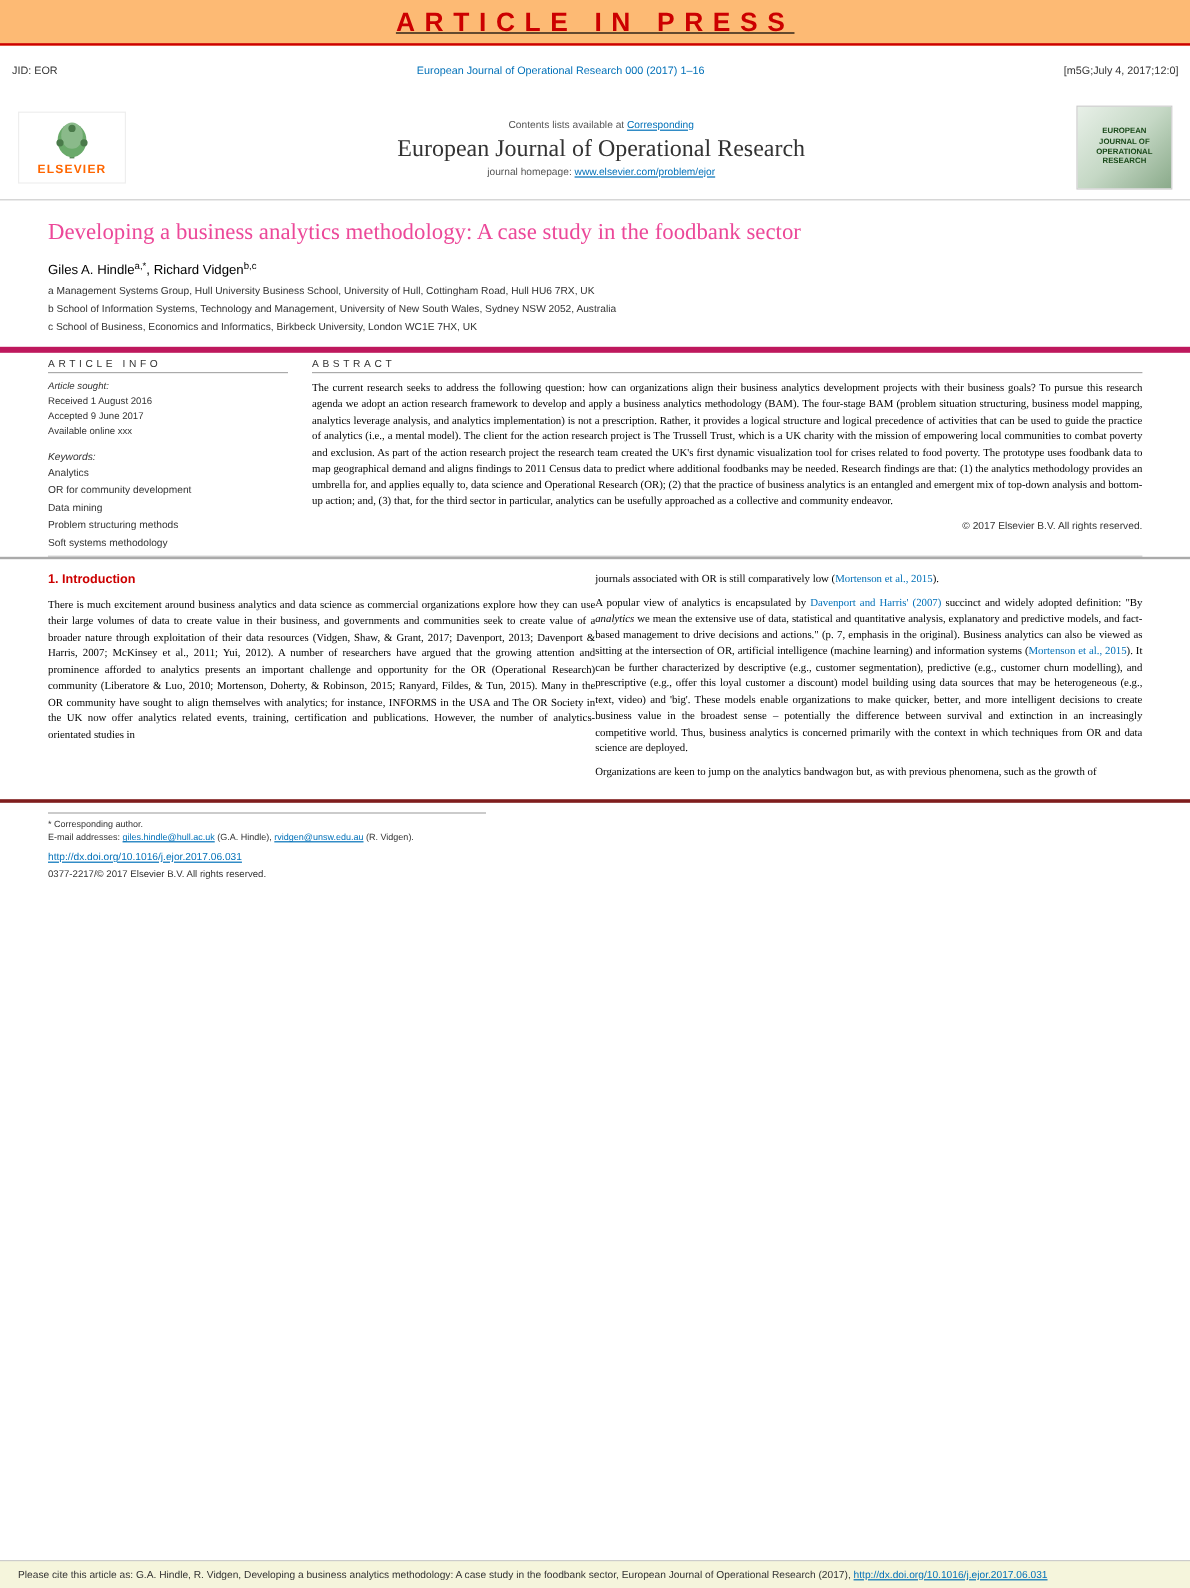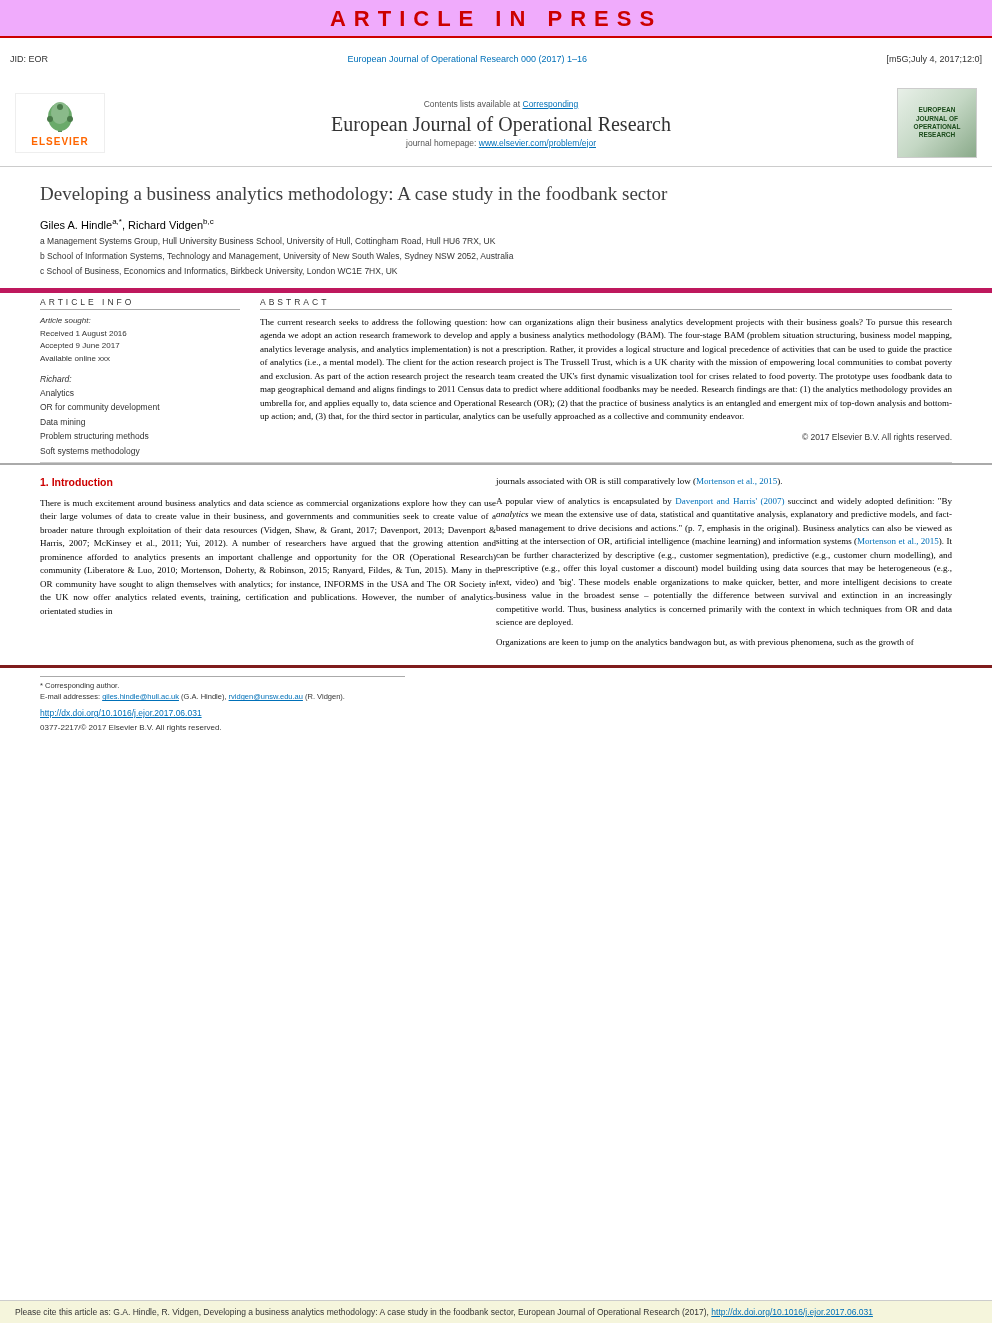--- a/index.html
+++ b/index.html
@@ -8,24 +8,25 @@
       background: #fff;
       color: #000;
       font-size: 10px;
       width: 992px;
       min-height: 1323px;
       position: relative;
     }
 
     
     .article-in-press-banner {
-      background: #f0abfc;
+      background: #fdba74;
       text-align: center;
       padding: 6px 0 4px;
       border-bottom: 2px solid #c00;
+      text-decoration: underline;
     }
     .article-in-press-banner .banner-text {
       font-size: 22px;
       font-weight: bold;
       letter-spacing: 8px;
       color: #c00;
       font-family: Arial, sans-serif;
     }
 
     
@@ -125,21 +126,21 @@
       margin-top: 2px;
     }
 
     
     .article-section {
       padding: 15px 40px 0;
     }
     .article-title {
       font-size: 19px;
       font-weight: normal;
-      color: #404040;
+      color: #ec4899;
       line-height: 1.3;
       margin-bottom: 10px;
       font-family: "Times New Roman", serif;
     }
     .authors {
       font-size: 11px;
       color: #000;
       margin-bottom: 5px;
       font-family: Arial, sans-serif;
     }
@@ -370,21 +371,21 @@
 
 <div class="two-col">
   <div class="left-col">
     <div class="col-header">ARTICLE INFO</div>
     <p class="article-history-label">Article sought:</p>
     <div class="article-history-items">
       <p>Received 1 August 2016</p>
       <p>Accepted 9 June 2017</p>
       <p>Available online xxx</p>
     </div>
-    <p class="keywords-label">Richard:</p>
+    <p class="keywords-label">Keywords:</p>
     <div class="keywords-list">
       <p>Analytics</p>
       <p>OR for community development</p>
       <p>Data mining</p>
       <p>Problem structuring methods</p>
       <p>Soft systems methodology</p>
     </div>
   </div>
   <div class="right-col">
     <div class="col-header">ABSTRACT</div>

